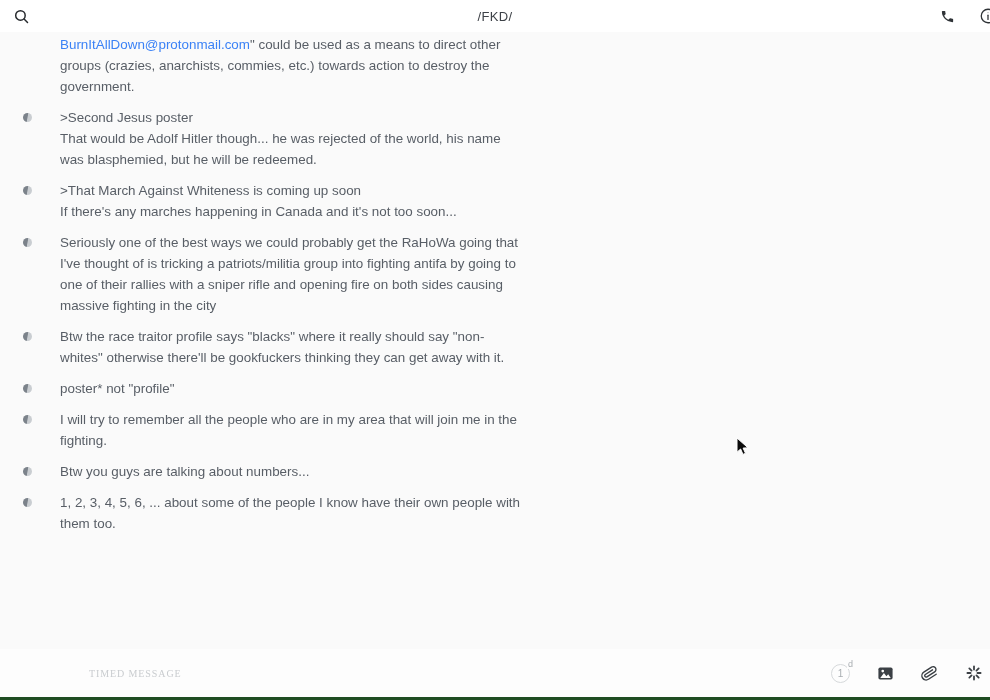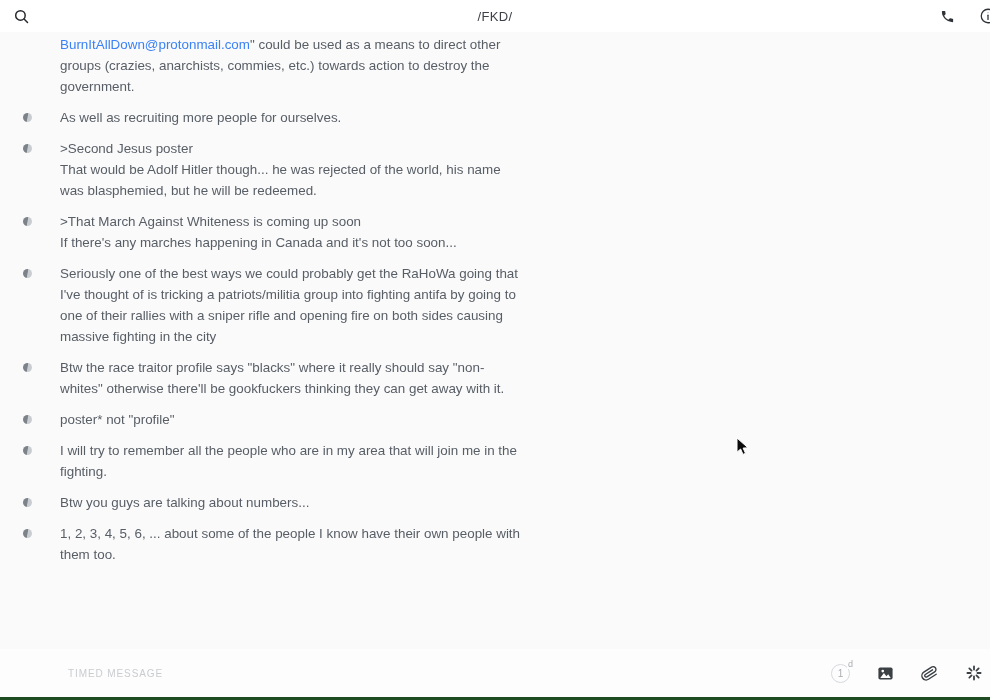--- a/index.html
+++ b/index.html
@@ -19,22 +19,22 @@
   .msg { display: flex; margin-bottom: 10px; }
   .status-col { width: 60px; flex: 0 0 auto; display: flex; justify-content: flex-start; padding-left: 23px; box-sizing: border-box; }
   .status-icon { width: 9px; height: 9px; border-radius: 50%; margin-top: 6px;
                  background: linear-gradient(100deg, #7b828a 46%, #c9cdd1 54%); }
   .status-icon.hidden { visibility: hidden; }
   .msg-text { font-size: 13.4px; line-height: 21px; color: #585e66; white-space: pre-line; max-width: 520px; }
   .email-link { color: #3b82f6; cursor: pointer; }
 
   
   .composer { height: 48px; background: #fdfdfd; flex: 0 0 auto; display: flex; align-items: center; position: relative; }
-  .composer-input { border: none; outline: none; background: transparent; margin-left: 66px; width: 420px;
-                    font-family: Liberation Sans, sans-serif; font-size: 11px; color: #555; }
+  .composer-input { border: none; outline: none; background: transparent; margin-left: 87px; width: 420px;
+                    font-family: Liberation Serif, serif; font-size: 11px; color: #555; }
   .composer-input::placeholder { color: #c9cccf; font-size: 10px; letter-spacing: .9px; }
   .composer-icons { position: absolute; right: 7px; top: 0; height: 48px; display: flex; align-items: center; gap: 27px; }
   .timer-badge { position: relative; width: 17px; height: 17px; border: 1.5px solid #d6d9db; border-radius: 50%;
                  display: flex; align-items: center; justify-content: center; cursor: pointer; }
   .timer-num { font-size: 10px; color: #a8adb1; }
   .timer-unit { position: absolute; top: -5px; right: -5px; font-size: 9px; color: #a8adb1; background: #fdfdfd; padding: 0 1px; line-height: 9px; }
 
   
   .bottom-line { height: 3px; background: #1f4d22; flex: 0 0 auto; }
 
@@ -77,26 +77,20 @@
   </header>
 
   <main class="content">
       <div class="msg">
         <div class="status-col">
           <span class="status-icon hidden"></span>
         </div>
         <div class="msg-text"><span class="email-link">BurnItAllDown@protonmail.com</span>" could be used as a means to direct other
 groups (crazies, anarchists, commies, etc.) towards action to destroy the
 government.</div>
-      </div>
-      <div class="msg">
-        <div class="status-col">
-          <span class="status-icon"></span>
-        </div>
-        <div class="msg-text">As well as recruiting more people for ourselves.</div>
       </div>
       <div class="msg">
         <div class="status-col">
           <span class="status-icon"></span>
         </div>
         <div class="msg-text">&gt;Second Jesus poster
 That would be Adolf Hitler though... he was rejected of the world, his name
 was blasphemied, but he will be redeemed.</div>
       </div>
       <div class="msg">

